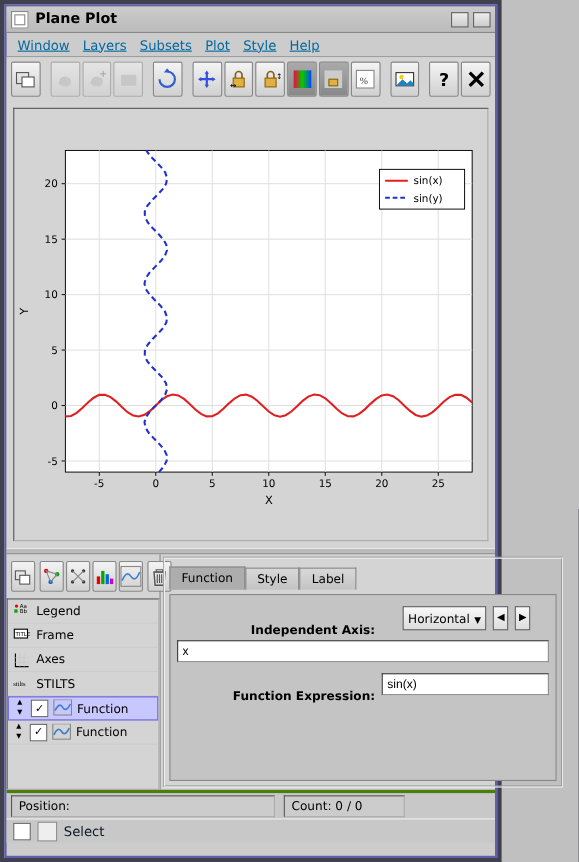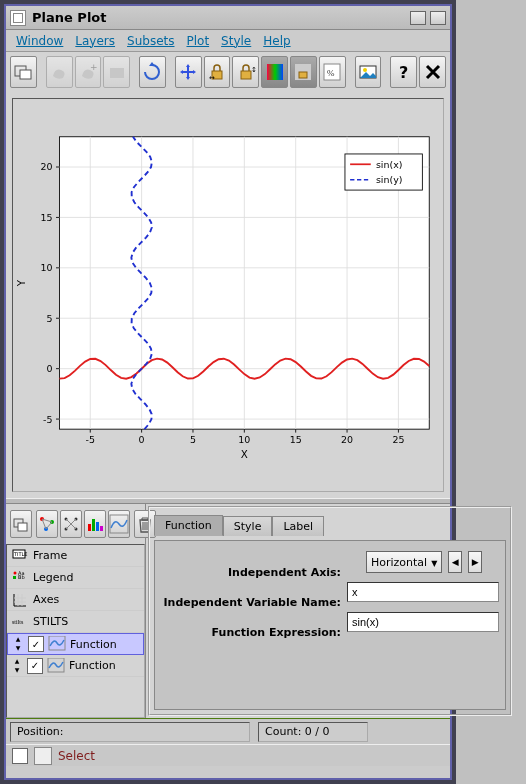--- a/index.html
+++ b/index.html
@@ -35,21 +35,21 @@
   .tabs{display:flex;height:24px;align-items:flex-end;gap:0;margin-bottom:4px;}
   .tab{padding:3px 10px;border:1px solid #888;background:linear-gradient(#d8d8d8,#c4c4c4);font-size:11px;border-bottom:none;}
   .tab.active{background:#adadad;border-bottom:1px solid #adadad;}
   .tab-body{border:1px solid #888;background:#c4c4c4;flex:1;padding:8px 6px;}
   .form-row{display:flex;align-items:center;height:26px;margin-bottom:4px;gap:6px;}
   .form-label{width:180px;text-align:right;font-weight:bold;font-size:11px;margin-top:20px;}
   .combo{height:22px;border:1px solid #666;background:linear-gradient(#f8f8f8,#ddd);display:flex;align-items:center;padding:0 4px;font-size:11px;gap:4px;margin-left:19px;}
   .combo-arrow::after{content:"▼";font-size:8px;}
   .text-input{height:20px;border:1px inset #888;background:#fff;padding:0 4px;font-size:11px;flex:1;}
   .navbtn{width:14px;height:22px;border:1px solid #666;background:linear-gradient(#f8f8f8,#ddd);font-size:9px;display:flex;align-items:center;justify-content:center;}
-  .statusbar{height:26px;border-top:1px solid #4d7c0f;background:#c8c8c8;display:flex;align-items:center;gap:8px;padding:2px 4px;}
+  .statusbar{height:26px;border-top:3px solid #4d7c0f;background:#c8c8c8;display:flex;align-items:center;gap:8px;padding:2px 4px;}
   .status-field{border:1px inset #aaa;height:20px;padding:2px 6px;background:#cccccc;font-size:11px;}
   .status-field.pos{flex:0 0 240px;}
   .status-field.cnt{flex:0 0 110px;}
   .bottom-bar{height:22px;background:#c8c8c8;display:flex;align-items:center;padding:0 6px;gap:6px;border-top:1px solid #eee;}
   .chk{width:16px;height:16px;border:1px solid #666;background:#fff;display:flex;align-items:center;justify-content:center;font-size:10px;}
   .updn{width:12px;height:18px;display:flex;flex-direction:column;}
   .updn div{flex:1;font-size:6px;text-align:center;line-height:7px;}
 </style>
 </head>
 <body>
@@ -275,36 +275,36 @@
               <svg class="svg-icon" viewBox="0 0 20 20">
                 <path d="M5 6 L15 6 L14 18 L6 18 Z" fill="none" stroke="#555" stroke-width="1.3"></path>
                 <path d="M7 4 L13 4 L13 6 L7 6 Z M8 8 L8 16 M10 8 L10 16 M12 8 L12 16" fill="none" stroke="#555"></path>
               </svg>
             </div>
       </div>
       <div class="tree" id="tree">
             <div class="tree-item">
               <span class="tree-icon">
                 <svg width="18" height="16" viewBox="0 0 16 16">
-                  <rect x="1" y="2" width="12" height="8" fill="#fff" stroke="#000"></rect>
-                  <text x="2" y="8" font-size="5">TITLE</text>
-                </svg>
-              </span>
-              <span>Frame</span>
-            </div>
-            <div class="tree-item">
-              <span class="tree-icon">
-                <svg width="18" height="16" viewBox="0 0 16 16">
                   <circle cx="3" cy="3" r="1.5" fill="#e00"></circle>
                   <text x="6" y="5" font-size="5">Aa</text>
                   <rect x="1" y="6" width="3" height="3" fill="#0a0"></rect>
                   <text x="6" y="9" font-size="5">Bb</text>
                 </svg>
               </span>
               <span>Legend</span>
+            </div>
+            <div class="tree-item">
+              <span class="tree-icon">
+                <svg width="18" height="16" viewBox="0 0 16 16">
+                  <rect x="1" y="2" width="12" height="8" fill="#fff" stroke="#000"></rect>
+                  <text x="2" y="8" font-size="5">TITLE</text>
+                </svg>
+              </span>
+              <span>Frame</span>
             </div>
             <div class="tree-item">
               <span class="tree-icon">
                 <svg width="18" height="16" viewBox="0 0 16 16">
                   <path d="M2 2 L2 14 L14 14" stroke="#000" fill="none"></path>
                   <path d="M2 6 L14 6 M2 10 L14 10 M6 2 L6 14 M10 2 L10 14" stroke="#ccc"></path>
                 </svg>
               </span>
               <span>Axes</span>
             </div>
@@ -356,35 +356,34 @@
         <div class="form-row">
           <div class="form-label">Independent Axis:</div>
           <div class="combo">
             <span>Horizontal</span>
             <span class="combo-arrow"></span>
           </div>
           <div class="navbtn">◀</div>
           <div class="navbtn">▶</div>
         </div>
         <div class="form-row">
-          <div class="form-label">Independent Variable Name:</div>
           <input class="text-input" value="x" style="">
         </div>
         <div class="form-row">
           <div class="form-label">Function Expression:</div>
           <input class="text-input" value="sin(x)" style="">
         </div>
       </div>
     </div>
   </div>
 
   <div class="statusbar">
     <div class="status-field pos">Position:</div>
     <div class="status-field cnt">Count: 0 / 0</div>
   </div>
   <div class="bottom-bar">
     <div class="chk"></div>
     <div style="width:18px;height:18px;border:1px solid #888;background:#eee;"></div>
-    <span style="color:#7f1d1d">Select</span>
+    <span style="color:#0f172a">Select</span>
   </div>
 
 </div>
 </div>
 
 </body></html>

